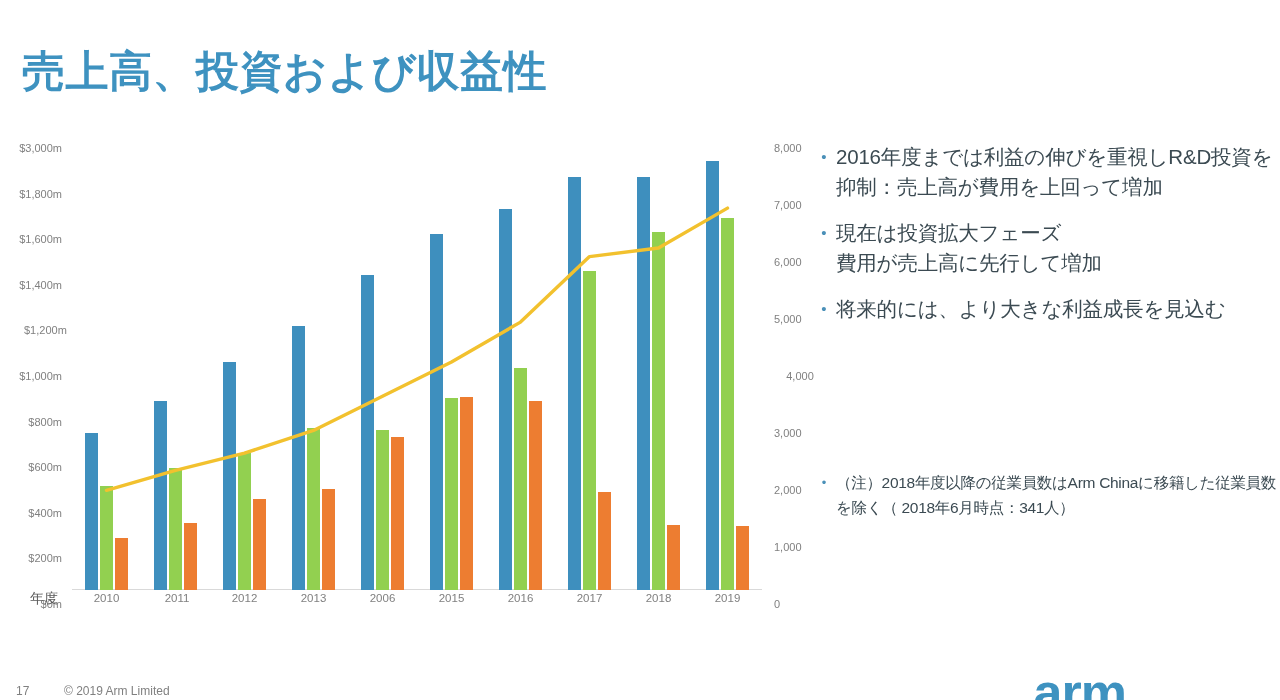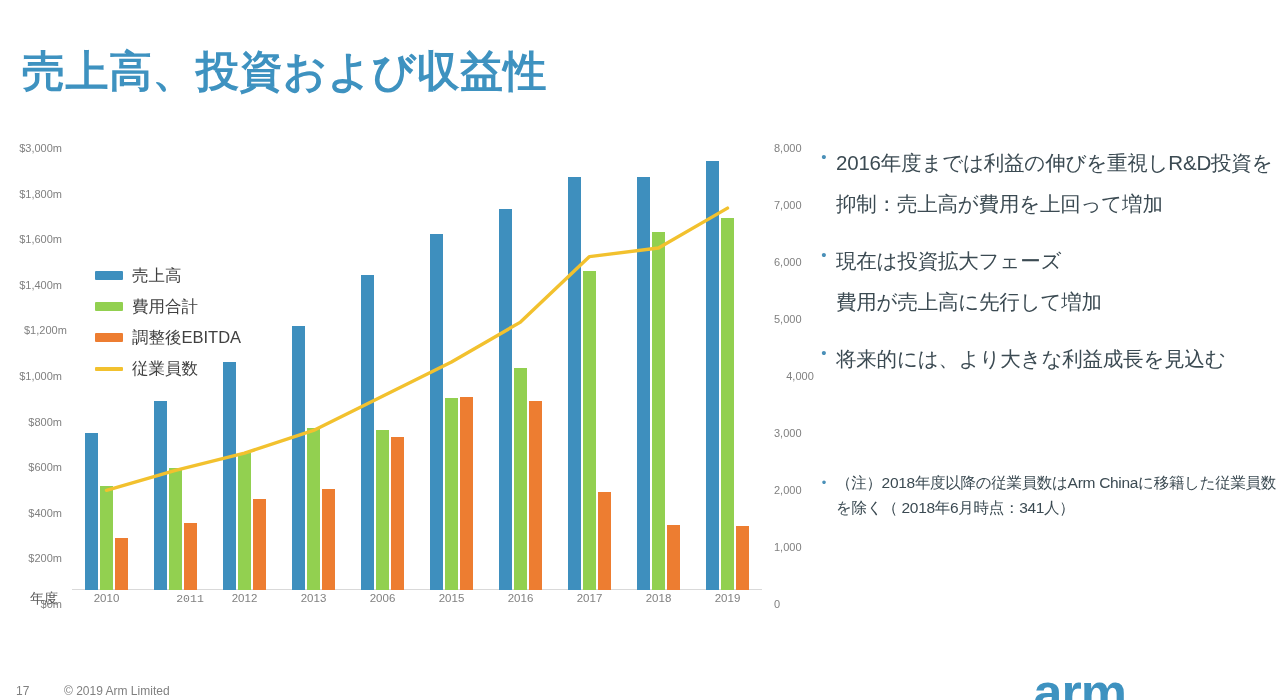--- a/index.html
+++ b/index.html
@@ -164,21 +164,21 @@
   .bullet-dot {
     flex: 0 0 auto;
     width: 24px;
     font-size: 15px;
     color: #4A90B8;
     line-height: 30px;
     text-align: center;
   }
   .bullet-text {
     font-size: 20.5px;
-    line-height: 41px;
+    line-height: 30px;
     color: #3B4A52;
     letter-spacing: -0.2px;
   }
   #note {
     position: absolute;
     left: 812px;
     top: 440px;
     width: 470px;
     display: flex;
   }
@@ -304,50 +304,32 @@
           <div class="bar bar-ebitda" style="left: 30px; width: 13.5px; height: 63.84px; background: rgb(237, 125, 49);"></div>
         </div>
       </div>
 
     <svg id="line-layer" viewBox="0 0 690 456" preserveAspectRatio="none">
       <polyline id="emp-line" fill="none" stroke="#F2C12E" stroke-width="3.4" stroke-linejoin="round" stroke-linecap="round" points="34.5,356.3 103.5,336.3 172.5,319.2 241.5,296.4 310.5,262.2 379.5,228.0 448.5,188.1 517.5,122.6 586.5,114.0 655.5,74.1"></polyline>
     </svg>
 
     <div id="x-axis">
         <div class="x-label" style="left: 34.5px;">2010</div>
-        <div class="x-label" style="left: 118px; font-family: Liberation Mono, monospace;">2011</div>
+        <div class="x-label" style="left: 105px;">2011</div>
         <div class="x-label" style="left: 172.5px;">2012</div>
         <div class="x-label" style="left: 241.5px;">2013</div>
         <div class="x-label" style="left: 310.5px;">2006</div>
         <div class="x-label" style="left: 379.5px;">2015</div>
         <div class="x-label" style="left: 448.5px;">2016</div>
         <div class="x-label" style="left: 517.5px;">2017</div>
         <div class="x-label" style="left: 586.5px;">2018</div>
         <div class="x-label" style="left: 655.5px;">2019</div>
       </div>
     <div id="x-axis-title">年度</div>
 
-    <div id="legend">
-        <div class="legend-row">
-          <span class="legend-swatch" style="background: rgb(62, 143, 190);"></span>
-          <span class="legend-text">売上高</span>
-        </div>
-        <div class="legend-row">
-          <span class="legend-swatch" style="background: rgb(146, 208, 80);"></span>
-          <span class="legend-text">費用合計</span>
-        </div>
-        <div class="legend-row">
-          <span class="legend-swatch" style="background: rgb(237, 125, 49);"></span>
-          <span class="legend-text">調整後EBITDA</span>
-        </div>
-        <div class="legend-row">
-          <span class="legend-swatch line-swatch" style="background: rgb(242, 193, 46);"></span>
-          <span class="legend-text">従業員数</span>
-        </div>
-      </div>
   </div>
 
   <div id="bullets">
       <div class="bullet">
         <div class="bullet-dot">•</div>
         <div class="bullet-text">2016年度までは利益の伸びを重視しR&amp;D投資を抑制：売上高が費用を上回って増加</div>
       </div>
       <div class="bullet">
         <div class="bullet-dot">•</div>
         <div class="bullet-text">現在は投資拡大フェーズ<br>費用が売上高に先行して増加</div>

